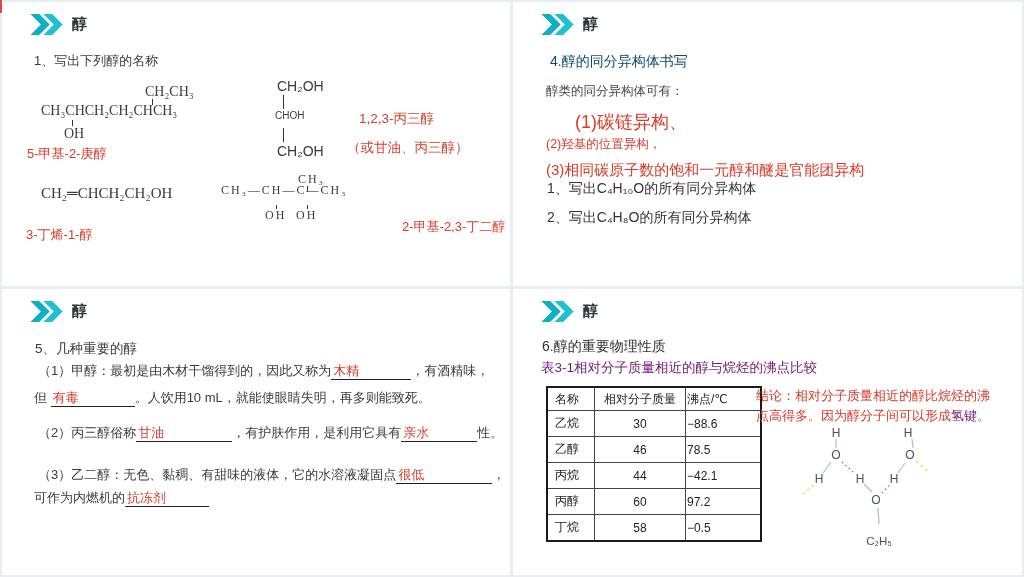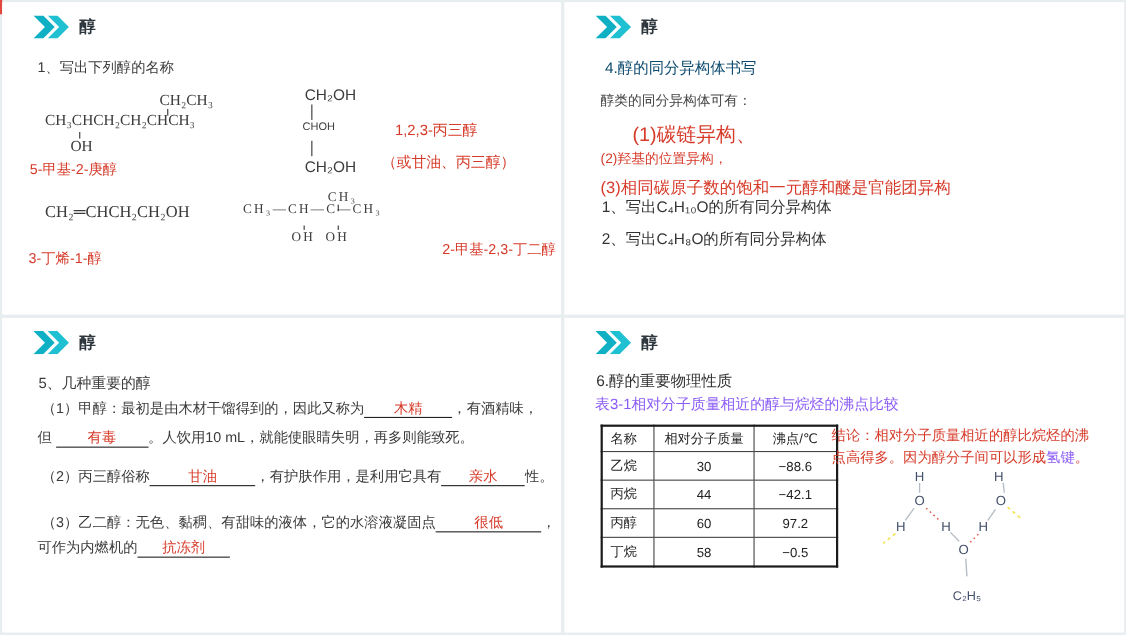--- a/index.html
+++ b/index.html
@@ -17,38 +17,38 @@
     grid-template-rows:284px 286px;
     gap:3px;
     padding:2px;
   }
   .slide{background:#ffffff;position:relative;overflow:hidden;}
   .abs{position:absolute;white-space:nowrap;}
   .hdr{position:absolute;left:28px;top:12px;display:flex;align-items:center;gap:9px;}
   .hdr svg{width:33px;height:21px;display:block;}
   .hdr .t{font-size:15px;font-weight:700;color:#2e373d;letter-spacing:1px;}
   .red{color:#d63b2a;}
-  .green{color:#8b5cf6;}
+  .green{color:#701a75;}
   .serif{font-family:"Liberation Serif","DejaVu Serif",serif;}
   .vline{position:absolute;width:1px;background:#333;}
   .blank{
-    display:inline-block;text-align:center;
+    display:inline-block;
     border-bottom:1.2px solid #222;
     color:#d63b2a;
     padding:0 2px 1px 2px;
     line-height:15px;
   }
   .bp-table{border-collapse:collapse;font-size:12px;color:#222;border-radius:19px;}
   .bp-table th,.bp-table td{border:1px solid #444;font-weight:400;}
   .bp-table{border:2px solid #1a1a1a;}
   .bp-table th{height:20px;}
   .bp-table td{height:23px;text-align:center;}
   .bp-table .c1{width:38px;text-align:left;padding-left:7px;}
   .bp-table .c2{width:88px;text-align:center;}
-  .bp-table .c3{width:72px;text-align:center;}
+  .bp-table .c3{width:72px;text-align:left;}
   .concl{font-size:13px;line-height:19.5px;white-space:normal;width:240px;color:#d63b2a;}
   .corner{position:absolute;left:0;top:0;width:2px;height:13px;background:#e2483d;}
   .ls2{letter-spacing:2px;}
   svg text{font-family:"Liberation Sans","DejaVu Sans",sans-serif;}
 </style>
 </head>
 <body>
 
 <div class="corner"></div>
 
@@ -159,20 +159,25 @@
           <th class="c1">名称</th>
           <th class="c2">相对分子质量</th>
           <th class="c3">沸点/℃</th>
         </tr>
       </thead>
       <tbody>
         <tr>
           <td class="c1">乙烷</td>
           <td class="c2">30</td>
           <td class="c3">−88.6</td>
+        </tr>
+        <tr>
+          <td class="c1">乙醇</td>
+          <td class="c2">46</td>
+          <td class="c3">78.5</td>
         </tr>
         <tr>
           <td class="c1">丙烷</td>
           <td class="c2">44</td>
           <td class="c3">−42.1</td>
         </tr>
         <tr>
           <td class="c1">丙醇</td>
           <td class="c2">60</td>
           <td class="c3">97.2</td>

